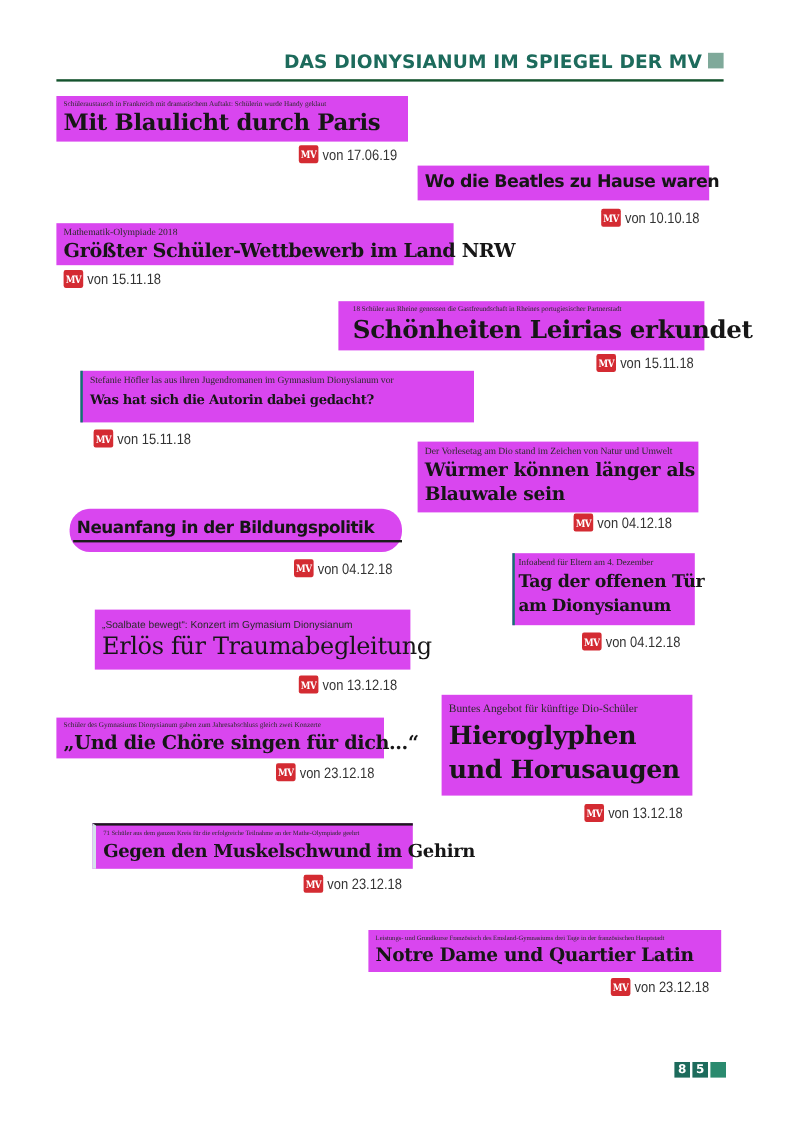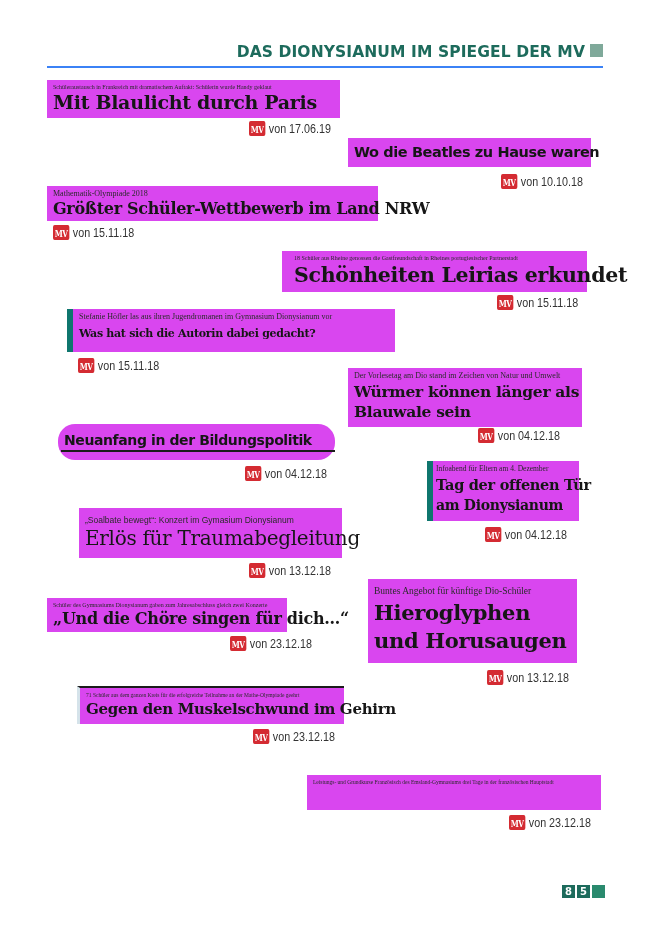--- a/index.html
+++ b/index.html
@@ -1,29 +1,29 @@
 <!DOCTYPE html>
 <html><head>
 <meta charset="utf-8">
 <style>
   html, body { margin: 0; padding: 0; background: #ffffff; }
   body { width: 665px; height: 934px; position: relative; overflow: hidden; font-family: "Liberation Sans", sans-serif; }
 
-  .page-header { position: absolute; left: 47px; top: 38px; width: 556px; height: 28px; border-bottom: 2px solid #3b82f6; }
+  .page-header { position: absolute; left: 47px; top: 38px; width: 556px; height: 28px; border-bottom: 2px solid #14532d; }
   .page-title { position: absolute; right: 18px; top: 5px; font-family: "DejaVu Sans", sans-serif; font-weight: bold; font-size: 15.5px; letter-spacing: 0.1px; color: #1d6b5c; white-space: nowrap; }
   .header-square { position: absolute; right: 0; top: 6px; width: 13px; height: 13px; background: #7fa99a; }
 
   .clip { position: absolute; background: #d946ef; box-sizing: border-box; padding: 3px 6px 4px 6px; color: #1b1b1b; }
   .kicker { display: block; font-family: "Liberation Serif", serif; font-size: 8px; line-height: 10px; white-space: nowrap; color: #2a2a2a; }
   .kicker.tiny { font-size: 6px; line-height: 8px; }
   .kicker.sans { font-family: "Liberation Sans", sans-serif; }
   .headline { display: block; font-family: "DejaVu Serif", serif; font-weight: bold; white-space: nowrap; color: #161616; letter-spacing: -0.3px; }
   .headline.sans { font-family: "DejaVu Sans", sans-serif; letter-spacing: -0.4px; }
   .headline.light { font-weight: normal; }
-  .bar-left { border-left: 6px solid #0f766e; }
+  .bar-left { border-left: 2px solid #0f766e; }
 
   .source { position: absolute; display: flex; align-items: center; gap: 4px; font-family: "Liberation Sans", sans-serif; font-size: 12.5px; color: #333; white-space: nowrap; transform: scaleX(0.86); transform-origin: left center; }
   .mv-logo { display: inline-flex; align-items: center; justify-content: center; width: 19px; height: 15px; background: #d42b32; border-radius: 2px; color: #fff; font-family: "DejaVu Serif", serif; font-weight: bold; font-size: 8.5px; letter-spacing: -0.5px; line-height: 1; padding-top: 3px; box-sizing: border-box; }
 
   .page-number { position: absolute; left: 562px; top: 885px; display: flex; gap: 2px; }
   .page-number span { display: inline-flex; align-items: center; justify-content: center; width: 13px; height: 13px; background: #1d6b5c; color: #fff; font-family: "DejaVu Sans", sans-serif; font-weight: bold; font-size: 10px; }
   .page-number .blank { background: #2a8a6e; }
 </style>
 </head>
 <body>
@@ -117,40 +117,41 @@
 <div class="clip" style="left:368px; top:579px; width:209px; height:84px; padding-top:6px;">
   <span class="kicker" style="font-size:9.5px; line-height:13px;">Buntes Angebot für künftige Dio-Schüler</span>
   <span class="headline" style="font-size:21px; line-height:29px;">Hieroglyphen</span>
   <span class="headline" style="font-size:21px; line-height:27px;">und Horusaugen</span>
 </div>
 <div class="source" style="left:487px; top:670px;">
   <span class="mv-logo">MV</span>
   <span>von 13.12.18</span>
 </div>
 
-<div class="clip" style="left:47px; top:598px; width:240px; height:34px;">
+<div class="clip" style="left:47px; top:598px; width:273px; height:34px;">
   <span class="kicker tiny">Schüler des Gymnasiums Dionysianum gaben zum Jahresabschluss gleich zwei Konzerte</span>
   <span class="headline" style="font-size:16px; line-height:20px;">„Und die Chöre singen für dich…“</span>
 </div>
 <div class="source" style="left:230px; top:636px;">
   <span class="mv-logo">MV</span>
   <span>von 23.12.18</span>
 </div>
 
 <div class="clip" style="left:77px; top:686px; width:267px; height:38px; border-top:2px solid #1b1b1b; border-left:3px solid #d5e3ea;">
   <span class="kicker tiny" style="font-size:5.5px;">71 Schüler aus dem ganzen Kreis für die erfolgreiche Teilnahme an der Mathe-Olympiade geehrt</span>
   <span class="headline" style="font-size:15px; line-height:20px;">Gegen den Muskelschwund im Gehirn</span>
 </div>
 <div class="source" style="left:253px; top:729px;">
   <span class="mv-logo">MV</span>
   <span>von 23.12.18</span>
 </div>
 
 <div class="clip" style="left:307px; top:775px; width:294px; height:35px;">
   <span class="kicker tiny" style="font-size:5.5px;">Leistungs- und Grundkurse Französisch des Emsland-Gymnasiums drei Tage in der französischen Hauptstadt</span>
+  <span class="headline" style="font-size:15.5px; line-height:20px;">Notre Dame und Quartier Latin</span>
 </div>
 <div class="source" style="left:509px; top:815px;">
   <span class="mv-logo">MV</span>
   <span>von 23.12.18</span>
 </div>
 
 <div class="page-number">
   <span>8</span>
   <span>5</span>
   <span class="blank"></span>

